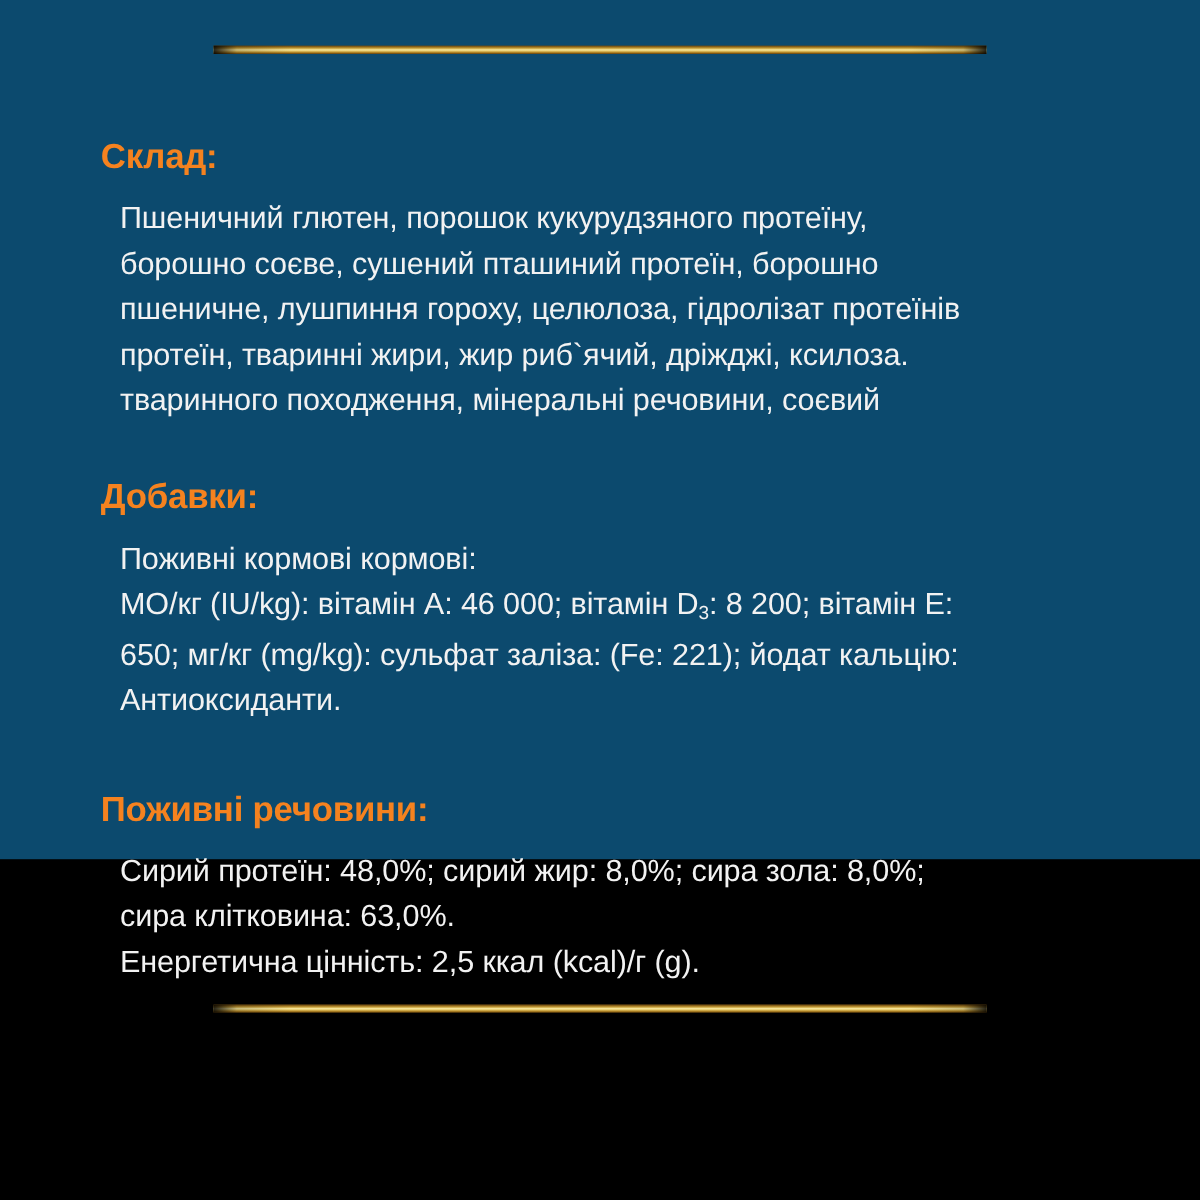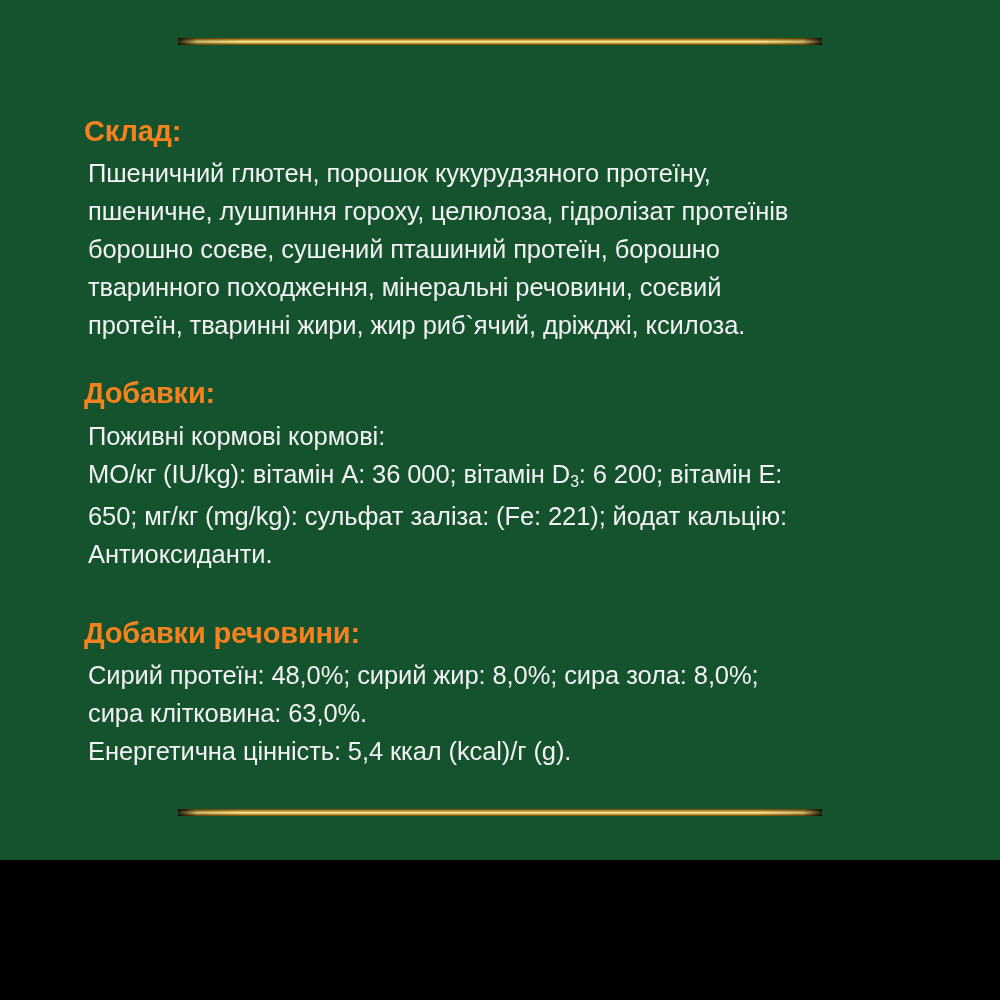--- a/index.html
+++ b/index.html
@@ -11,22 +11,22 @@
     width: 1000px;
     height: 1000px;
     background: #000000;
     font-family: "Liberation Sans", sans-serif;
     overflow: hidden;
   }
 
   .label-panel {
     position: relative;
     width: 1000px;
-    height: 860px;
-    background: #14532d;
+    height: 716px;
+    background: #0c4a6e;
     box-sizing: border-box;
     display: flex;
     flex-direction: column;
     align-items: center;
   }
 
   
   .gold-rule {
     width: 644px;
     height: 7px;
@@ -83,21 +83,21 @@
     letter-spacing: -0.2px;
     margin: 0 0 7px 0;
     white-space: nowrap;
   }
 
   .body-text {
     color: #F2F2F2;
     font-size: 25.5px;
     line-height: 38px;
     letter-spacing: -0.1px;
-    margin: 4px;
+    margin: 16px;
     font-weight: 400;
   }
 
   .body-text .line { display: block; }
 
   sub {
     font-size: 0.62em;
     vertical-align: baseline;
     position: relative;
     bottom: -0.28em;
@@ -112,47 +112,47 @@
 <div class="label-panel">
 
   <div class="gold-rule gold-rule-top"></div>
 
   <div class="content">
 
     <div class="section">
       <h2 class="section-heading">Склад:</h2>
       <p class="body-text">
         <span class="line">Пшеничний глютен, порошок кукурудзяного протеїну,</span>
+        <span class="line">борошно соєве, сушений пташиний протеїн, борошно</span>
         <span class="line">пшеничне, лушпиння гороху, целюлоза, гідролізат протеїнів</span>
-        <span class="line">борошно соєве, сушений пташиний протеїн, борошно</span>
+        <span class="line">протеїн, тваринні жири, жир риб`ячий, дріжджі, ксилоза.</span>
         <span class="line">тваринного походження, мінеральні речовини, соєвий</span>
-        <span class="line">протеїн, тваринні жири, жир риб`ячий, дріжджі, ксилоза.</span>
       </p>
     </div>
 
     <div class="gap-section-composition"></div>
 
     <div class="section">
       <h2 class="section-heading">Добавки:</h2>
       <p class="body-text">
         <span class="line">Поживні кормові кормові:</span>
-        <span class="line"><span>МО/кг (IU/kg): вітамін A: 36 000; вітамін D</span><sub>3</sub><span>: 6 200; вітамін E:</span></span>
+        <span class="line"><span>МО/кг (IU/kg): вітамін A: 46 000; вітамін D</span><sub>3</sub><span>: 8 200; вітамін E:</span></span>
         <span class="line">650; мг/кг (mg/kg): сульфат заліза: (Fe: 221); йодат кальцію:</span>
         <span class="line">Антиоксиданти.</span>
       </p>
     </div>
 
     <div class="gap-section-additives"></div>
 
     <div class="section">
-      <h2 class="section-heading">Добавки речовини:</h2>
+      <h2 class="section-heading">Поживні речовини:</h2>
       <p class="body-text">
         <span class="line">Сирий протеїн: 48,0%; сирий жир: 8,0%; сира зола: 8,0%;</span>
         <span class="line">сира клітковина: 63,0%.</span>
-        <span class="line">Енергетична цінність: 5,4 ккал (kcal)/г (g).</span>
+        <span class="line">Енергетична цінність: 2,5 ккал (kcal)/г (g).</span>
       </p>
     </div>
 
   </div>
 
   <div class="gold-rule gold-rule-bottom"></div>
 
 </div>
 
 </body></html>

